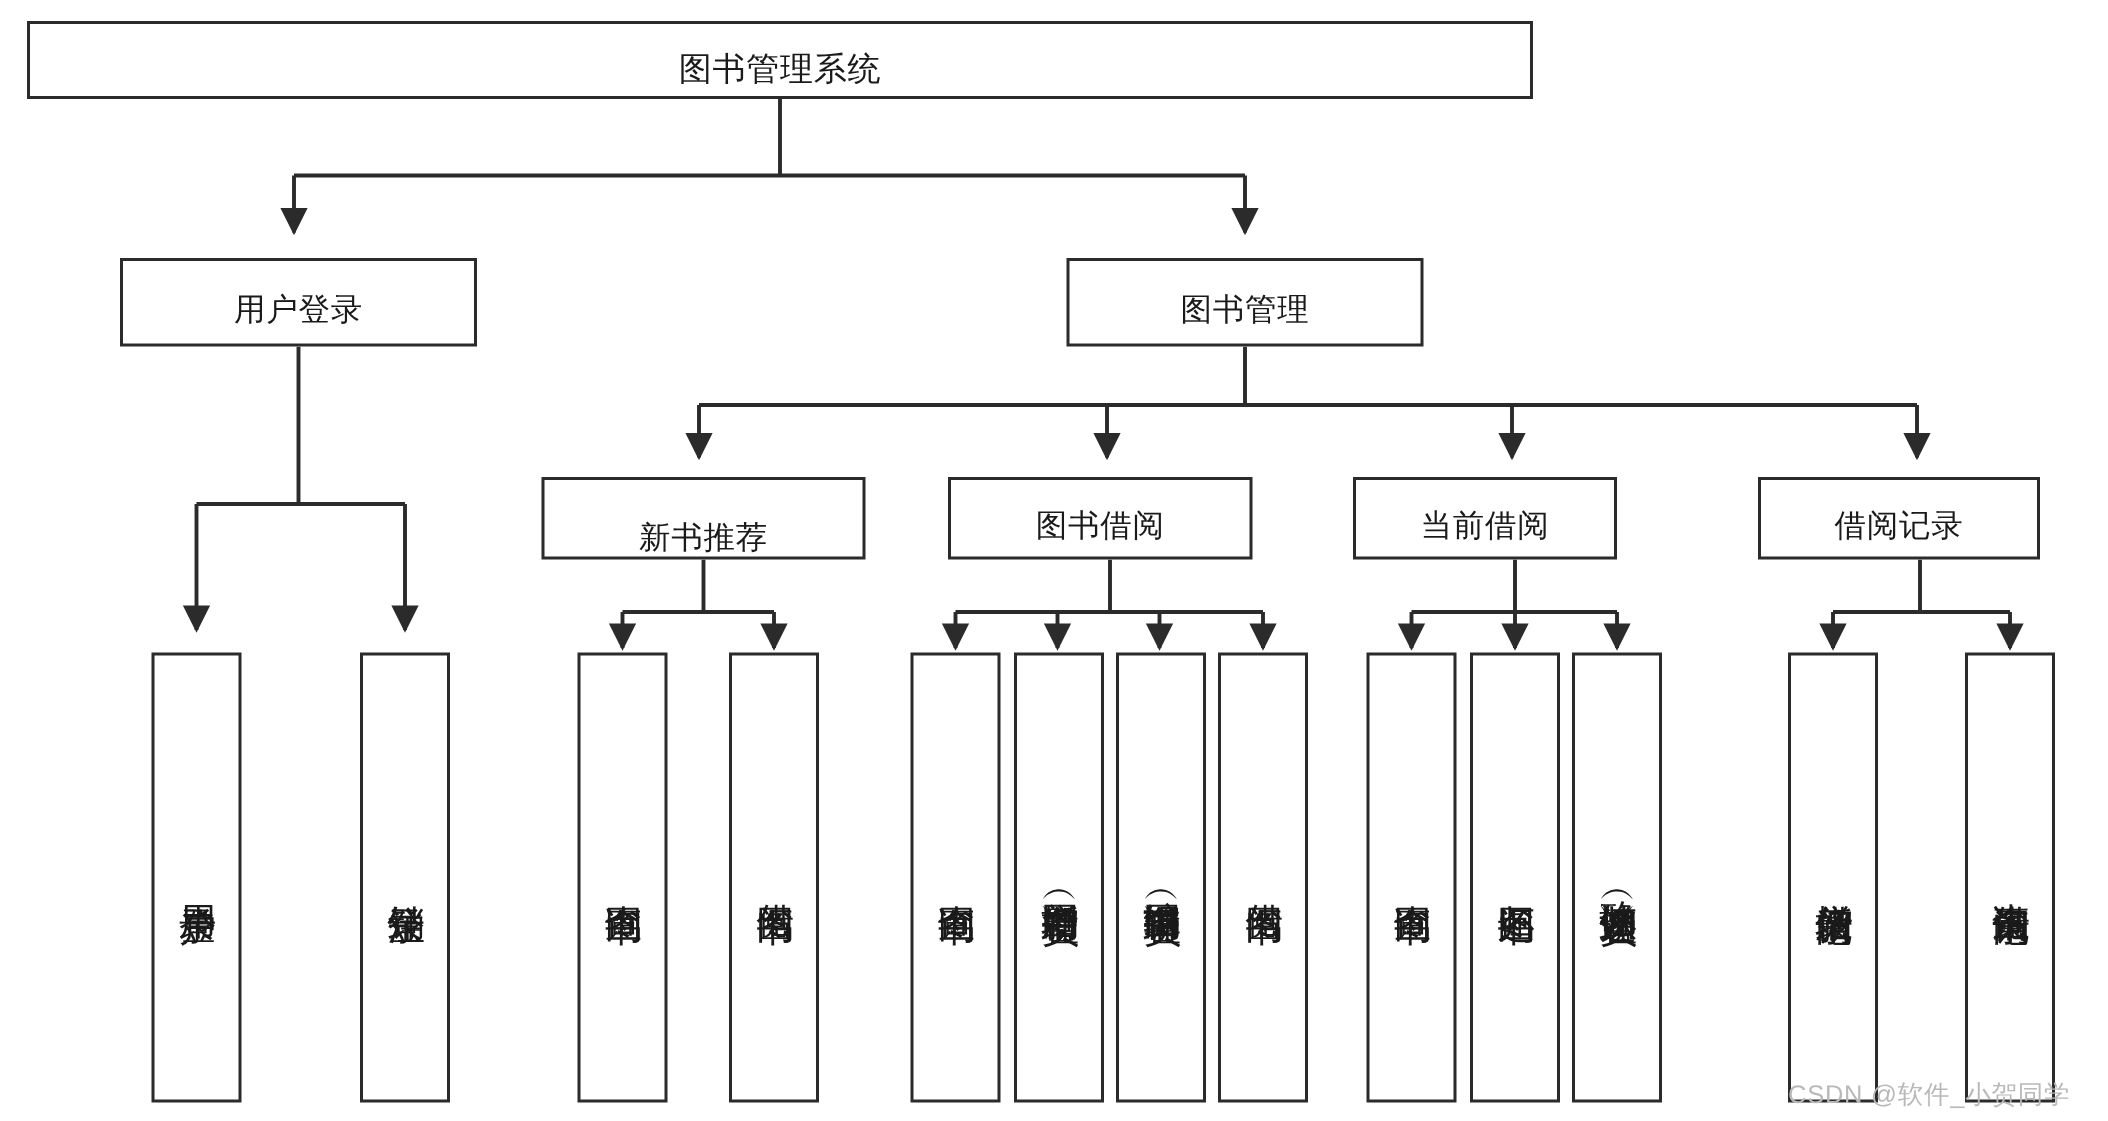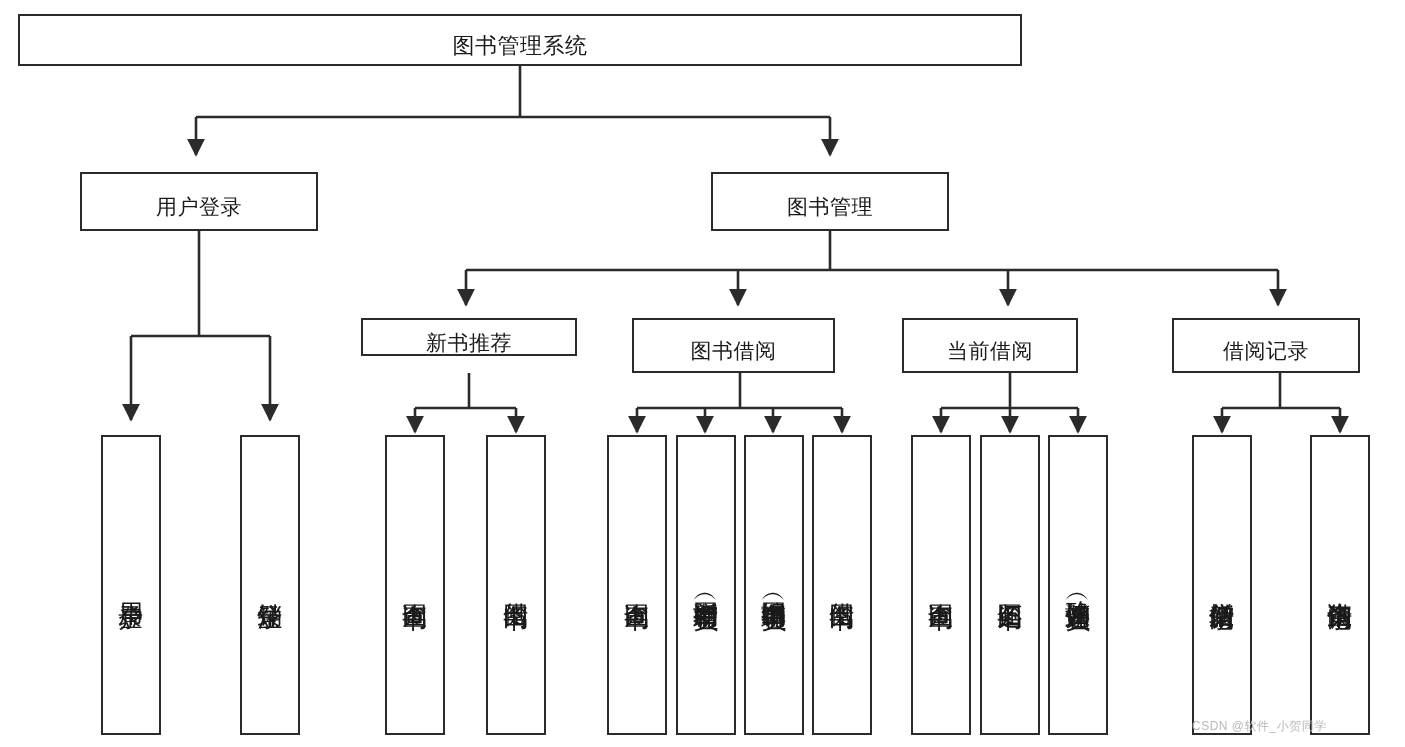--- a/index.html
+++ b/index.html
@@ -59,21 +59,21 @@
     writing-mode: vertical-rl;
     text-orientation: upright;
     font-size: 25px;
     line-height: 1.22;
     letter-spacing: 1px;
     white-space: nowrap;
   }
   .watermark {
     position: absolute;
     color: #b9b9b9;
-    font-size: 12px;
+    font-size: 17px;
     letter-spacing: 0.5px;
     white-space: nowrap;
     z-index: 5;
     font-family: "Liberation Sans", "DejaVu Sans", sans-serif;
   }
 </style>
 </head>
 <body>
 
 <div id="canvas">
@@ -133,21 +133,21 @@
   </div>
 
   <div class="node h" style="left:80px; top:172px; width:238px; height:59px;">
     <span class="label">用户登录</span>
   </div>
 
   <div class="node h" style="left:711px; top:172px; width:238px; height:59px;">
     <span class="label">图书管理</span>
   </div>
 
-  <div class="node h" style="left:361px; top:318px; width:216px; height:38px;">
+  <div class="node h" style="left:361px; top:318px; width:216px; height:55px;align-items:flex-end;">
     <span class="label">新书推荐</span>
   </div>
 
   <div class="node h" style="left:632px; top:318px; width:203px; height:55px;">
     <span class="label">图书借阅</span>
   </div>
 
   <div class="node h" style="left:902px; top:318px; width:176px; height:55px;">
     <span class="label">当前借阅</span>
   </div>

